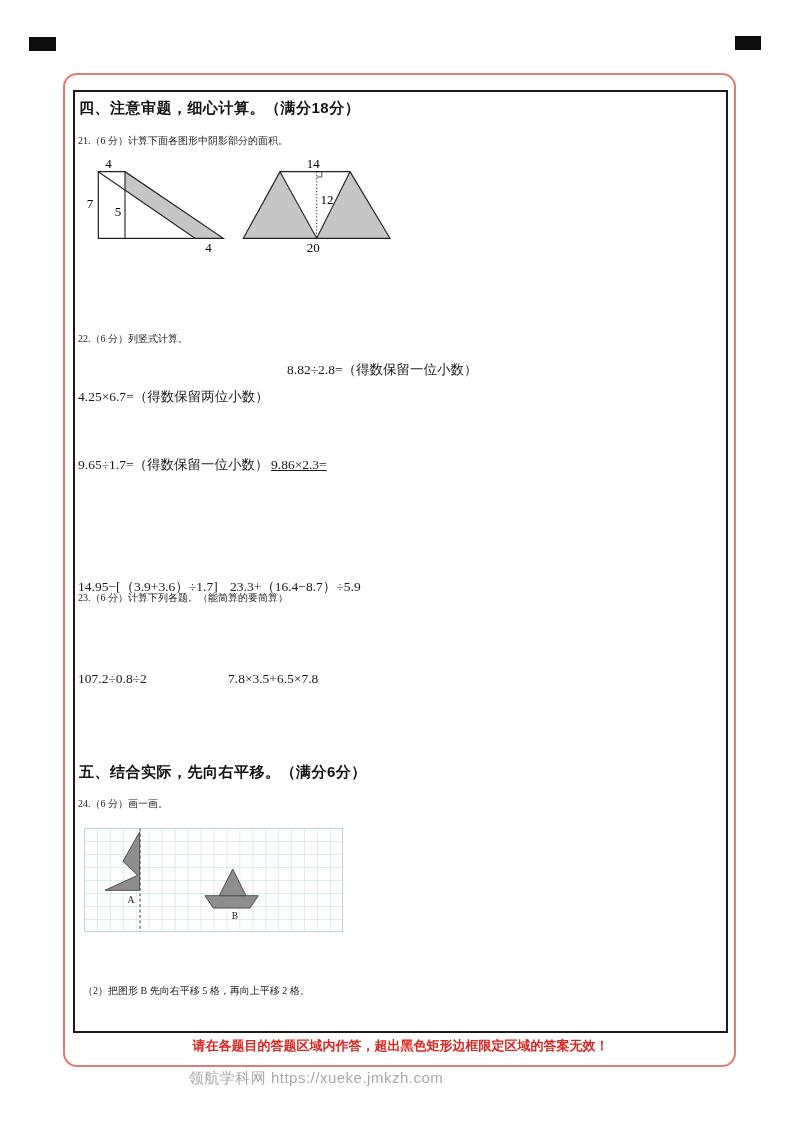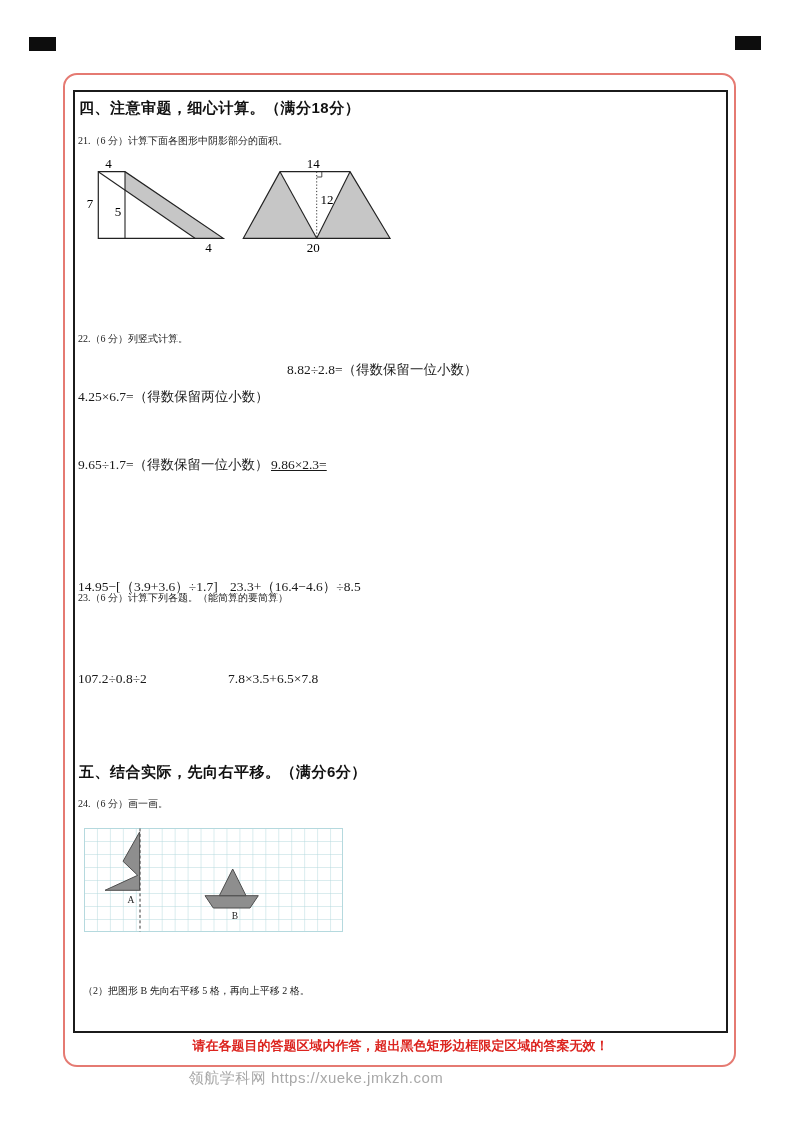--- a/index.html
+++ b/index.html
@@ -81,21 +81,21 @@
   </svg>
 
   <div class="abs txt" style="left:78px;top:330px;">22.（6 分）列竖式计算。</div>
   <div class="abs eq" style="left:78px;top:361px;margin-top:27px;">4.25×6.7=（得数保留两位小数）</div>
   <div class="abs eq" style="left:287px;top:361px;">8.82÷2.8=（得数保留一位小数）</div>
   <div class="abs eq" style="left:78px;top:456px;">9.65÷1.7=（得数保留一位小数）</div>
   <div class="abs eq" style="left:271px;top:456px;text-decoration:underline;">9.86×2.3=</div>
 
   <div class="abs txt" style="left:78px;top:546px;margin-top:43px;">23.（6 分）计算下列各题。（能简算的要简算）</div>
   <div class="abs eq" style="left:78px;top:578px;">14.95−[（3.9+3.6）÷1.7]</div>
-  <div class="abs eq" style="left:230px;top:578px;">23.3+（16.4−4.6）÷8.5</div>
+  <div class="abs eq" style="left:230px;top:578px;">23.3+（16.4−8.7）÷5.9</div>
   <div class="abs eq" style="left:78px;top:670px;">107.2÷0.8÷2</div>
   <div class="abs eq" style="left:228px;top:670px;">7.8×3.5+6.5×7.8</div>
 
   <div class="abs head" style="left:79px;top:762px;">五、结合实际，先向右平移。（满分6分）</div>
   <div class="abs txt" style="left:78px;top:795px;">24.（6 分）画一画。</div>
 
   <svg class="abs" style="left:84px;top:828px;" width="259" height="104" viewBox="0 0 259 104">
     <defs>
       <pattern id="gcell" width="12.95" height="13" patternUnits="userSpaceOnUse">
         <path d="M 12.95 0 L 0 0 0 13" fill="none" stroke="#b5d9de" stroke-width="1"></path>

